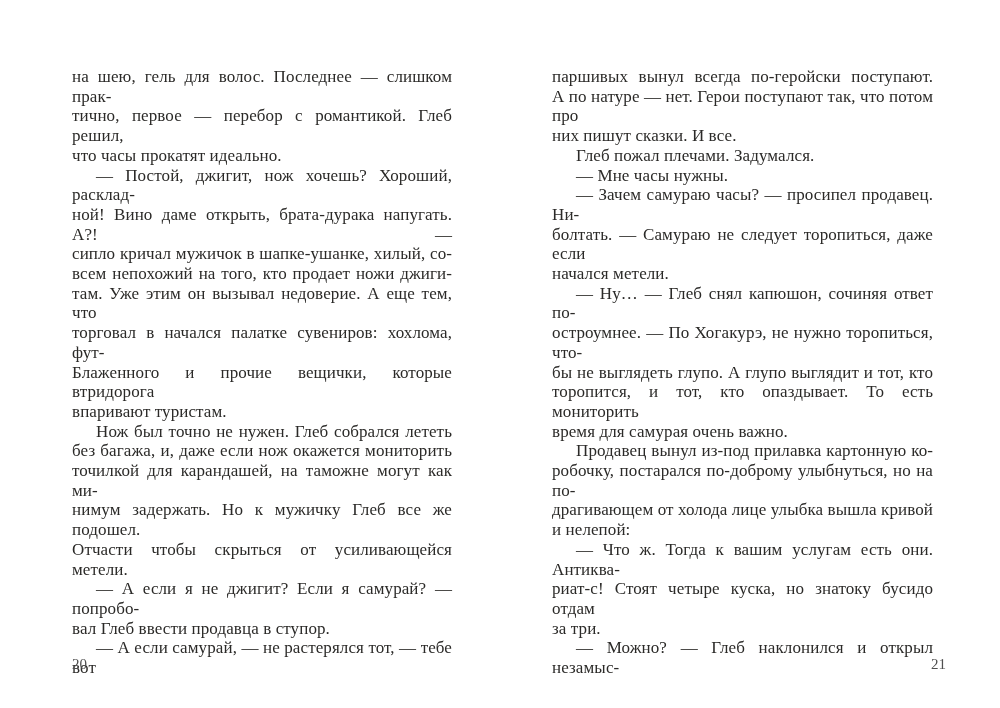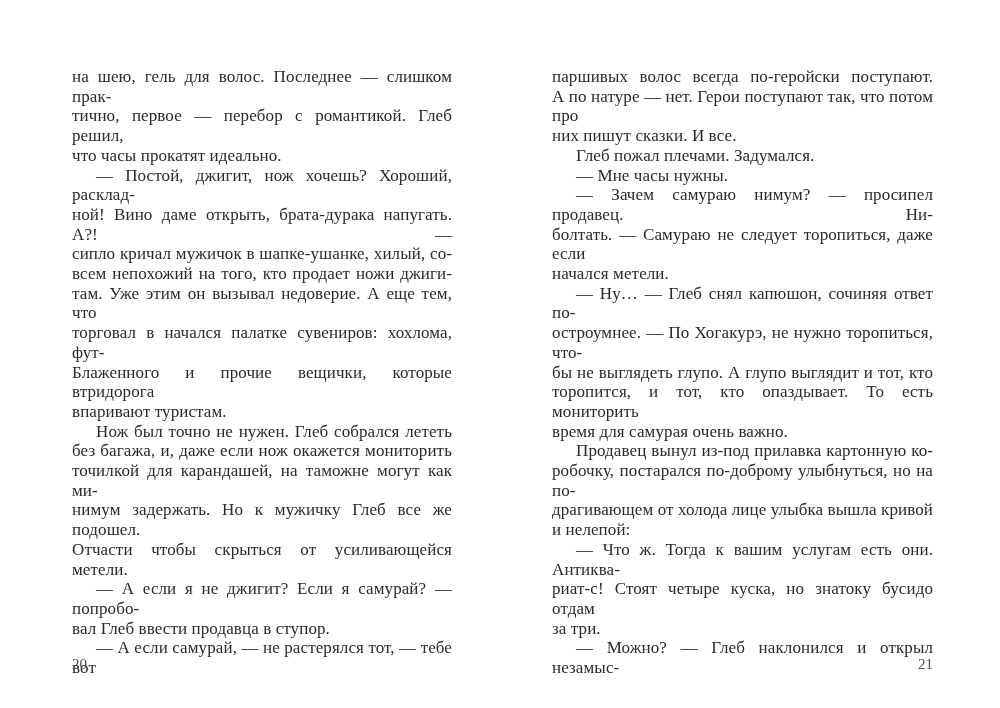--- a/index.html
+++ b/index.html
@@ -42,21 +42,21 @@
   }
   .pagenum {
     position: absolute;
     top: 655px;
     font-family: "Liberation Serif", "DejaVu Serif", serif;
     font-size: 15px;
     line-height: 18px;
     color: #4f4f4f;
   }
   #pn-left  { left: 72px; }
-  #pn-right { left: 552px; width: 381px; text-align: right; }
+  #pn-right { left: 565px; width: 381px; text-align: right; }
 </style>
 </head>
 <body>
 
 <div class="spread">
   <div class="page-col" id="col-left">
       <div class="line jus">на шею, гель для волос. Последнее — слишком прак-</div>
       <div class="line jus">тично, первое — перебор с романтикой. Глеб решил,</div>
       <div class="line">что часы прокатят идеально.</div>
       <div class="line jus ind">— Постой, джигит, нож хочешь? Хороший, расклад-</div>
@@ -70,26 +70,26 @@
       <div class="line jus ind">Нож был точно не нужен. Глеб собрался лететь</div>
       <div class="line jus">без багажа, и, даже если нож окажется мониторить</div>
       <div class="line jus">точилкой для карандашей, на таможне могут как ми-</div>
       <div class="line jus">нимум задержать. Но к мужичку Глеб все же подошел.</div>
       <div class="line jus">Отчасти чтобы скрыться от усиливающейся метели.</div>
       <div class="line jus ind">— А если я не джигит? Если я самурай? — попробо-</div>
       <div class="line">вал Глеб ввести продавца в ступор.</div>
       <div class="line jus ind">— А если самурай, — не растерялся тот, — тебе вот</div>
     </div>
   <div class="page-col" id="col-right">
-      <div class="line jus">паршивых волос всегда по-геройски поступают.</div>
+      <div class="line jus">паршивых вынул всегда по-геройски поступают.</div>
       <div class="line jus">А по натуре — нет. Герои поступают так, что потом про</div>
       <div class="line">них пишут сказки. И все.</div>
       <div class="line ind">Глеб пожал плечами. Задумался.</div>
       <div class="line ind">— Мне часы нужны.</div>
-      <div class="line jus ind">— Зачем самураю нимум? — просипел продавец. Ни-</div>
+      <div class="line jus ind">— Зачем самураю часы? — просипел продавец. Ни-</div>
       <div class="line jus">болтать. — Самураю не следует торопиться, даже если</div>
       <div class="line">начался метели.</div>
       <div class="line jus ind">— Ну… — Глеб снял капюшон, сочиняя ответ по-</div>
       <div class="line jus">остроумнее. — По Хогакурэ, не нужно торопиться, что-</div>
       <div class="line jus">бы не выглядеть глупо. А глупо выглядит и тот, кто</div>
       <div class="line jus">торопится, и тот, кто опаздывает. То есть мониторить</div>
       <div class="line">время для самурая очень важно.</div>
       <div class="line jus ind">Продавец вынул из-под прилавка картонную ко-</div>
       <div class="line jus">робочку, постарался по-доброму улыбнуться, но на по-</div>
       <div class="line jus">драгивающем от холода лице улыбка вышла кривой</div>

